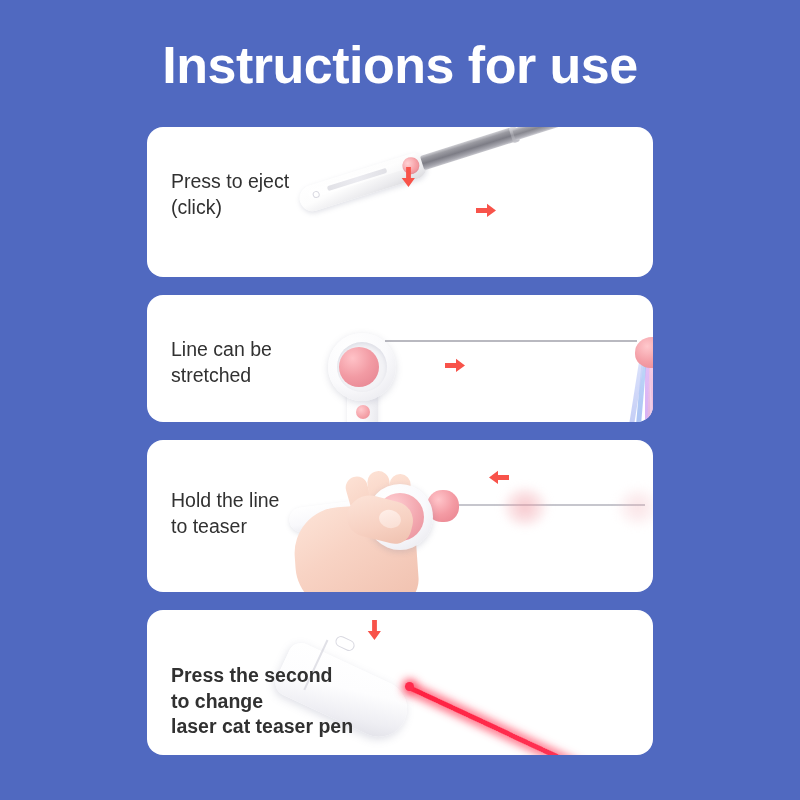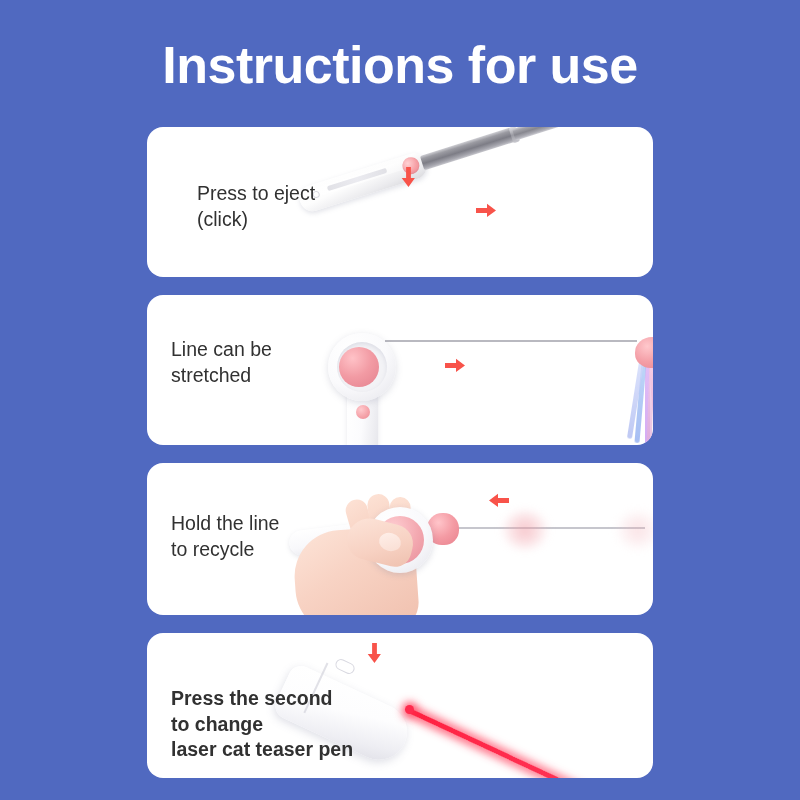--- a/index.html
+++ b/index.html
@@ -30,34 +30,34 @@
     width:506px;
   }
   .card {
     position:relative;
     background:#ffffff;
     border-radius:16px;
     overflow:hidden;
     margin-bottom:18px;
   }
   .card.c1 { height:150px; }
-  .card.c2 { height:150px; }
+  .card.c2 { height:127px; }
   .card.c3 { height:152px; }
   .card.c4 { height:145px;font-weight:bold; }
 
   .card-text {
     position:absolute;
     left:24px;
     color:#313131;
     font-size:19.5px;
     line-height:1.32;
     z-index:6;
     white-space:pre-line;
   }
-  .c1 .card-text { top:54px;margin-left:26px; }
+  .c1 .card-text { top:42px; }
   .c2 .card-text { top:42px; }
   .c3 .card-text { top:48px; }
   .c4 .card-text { top:53px; }
 
   
   .arrow { position:absolute; z-index:9; }
   .arrow svg { display:block; }
 
   
   .wand {
@@ -423,21 +423,21 @@
 
     <div class="arrow" style="left:298px; top:63px;">
       <svg width="20" height="15" viewBox="0 0 20 15">
           <path d="M0 5.1v4.8h11v4L20 7.5 11 0.7v4.4z" fill="#f8534a"></path>
         </svg>
     </div>
   </div>
 
   <div class="card c3">
     <div class="card-text">Hold the line
-to recycle</div>
+to teaser</div>
 
     <div class="c3-line"></div>
     <div class="c3-ghost" style="left:356px; top:48px; width:44px; height:38px; background:radial-gradient(circle,rgba(240,150,160,0.55) 0%,rgba(245,185,192,0.18) 70%,rgba(255,255,255,0) 100%); filter:blur(4px);"></div>
     <div class="c3-ghost" style="left:470px; top:49px; width:42px; height:36px; background:radial-gradient(circle,rgba(240,170,178,0.35) 0%,rgba(248,205,210,0.12) 70%,rgba(255,255,255,0) 100%); filter:blur(5px);"></div>
     <div class="c3-ball"></div>
 
     <div class="c3-hand">
       <div class="c3-penbody"></div>
       <div class="c3-finger" style="left:56px; top:14px; width:22px; height:46px; transform:rotate(-16deg);"></div>
       <div class="c3-finger" style="left:76px; top:9px;  width:22px; height:48px; transform:rotate(-7deg);"></div>

